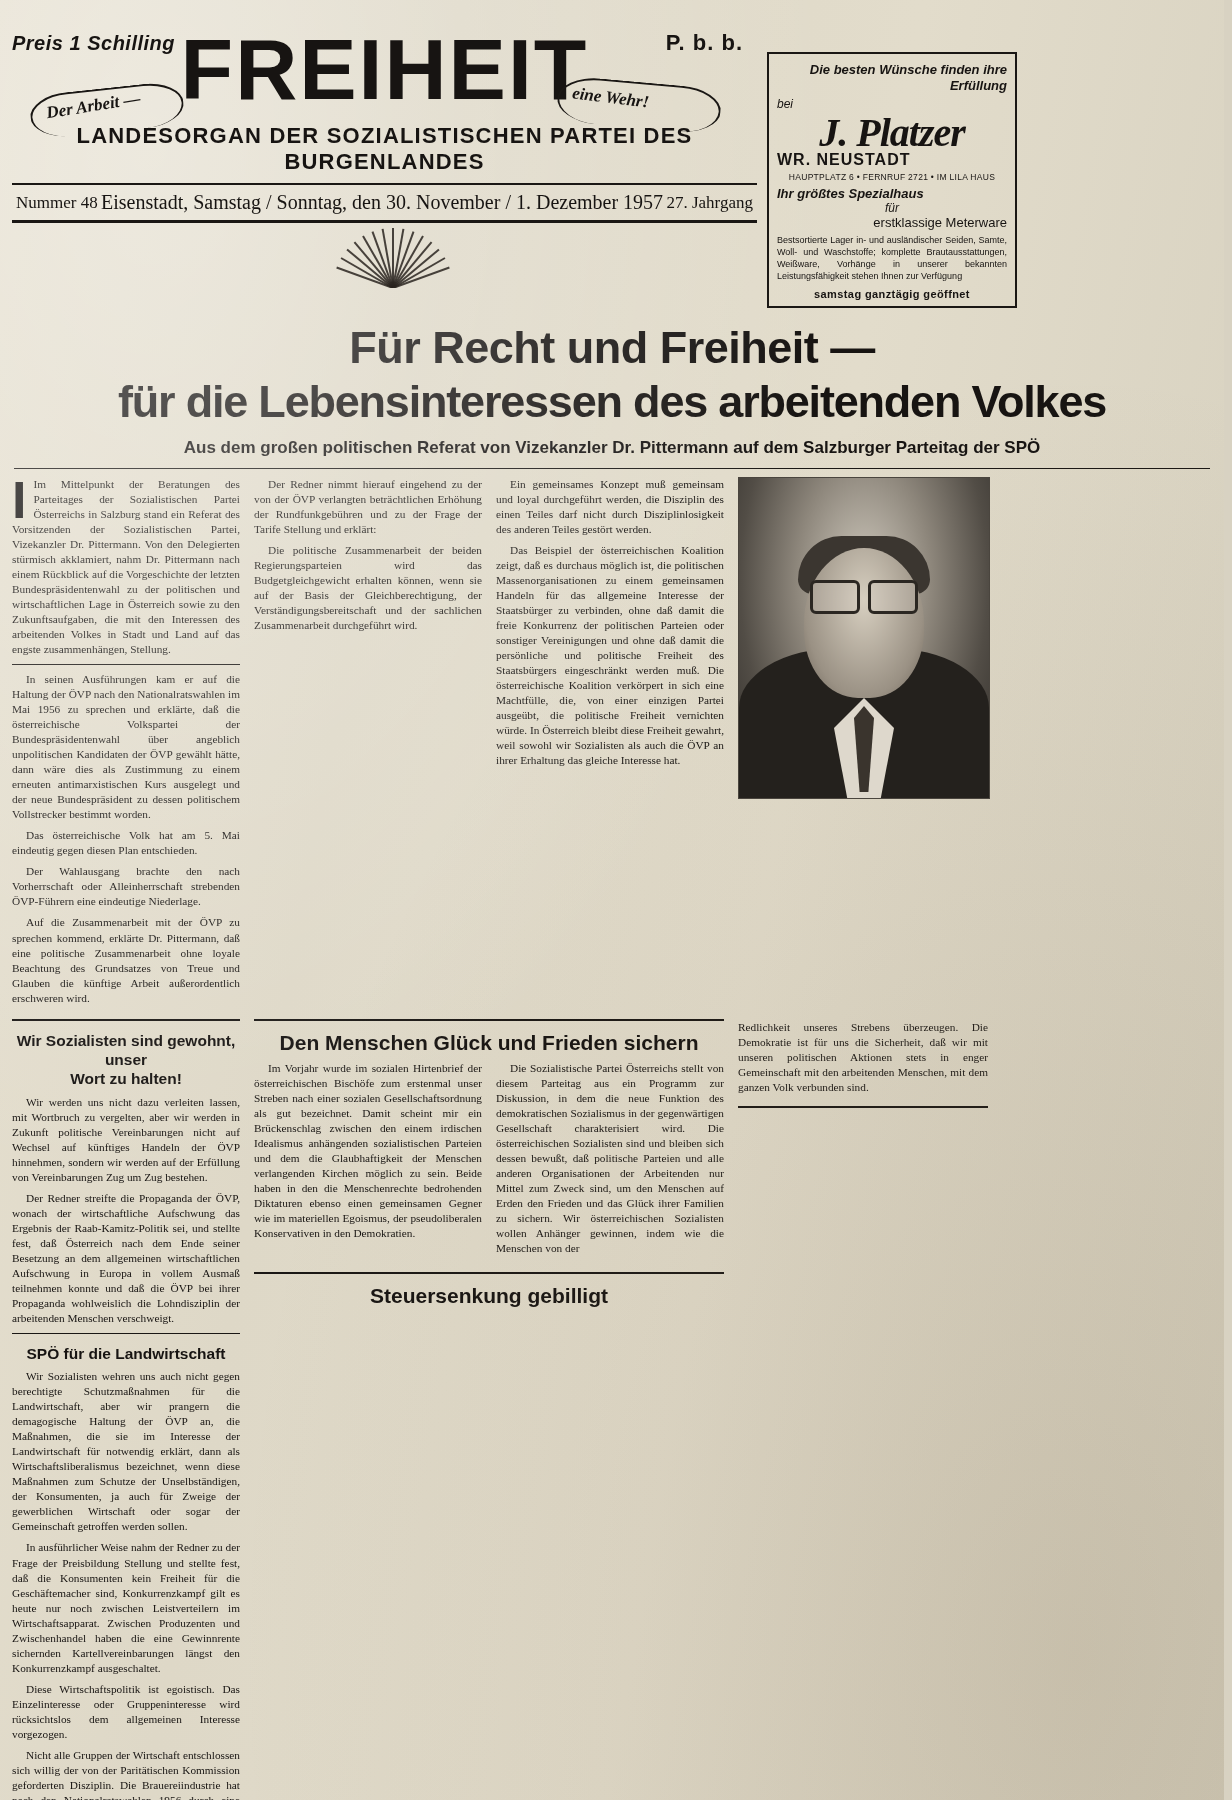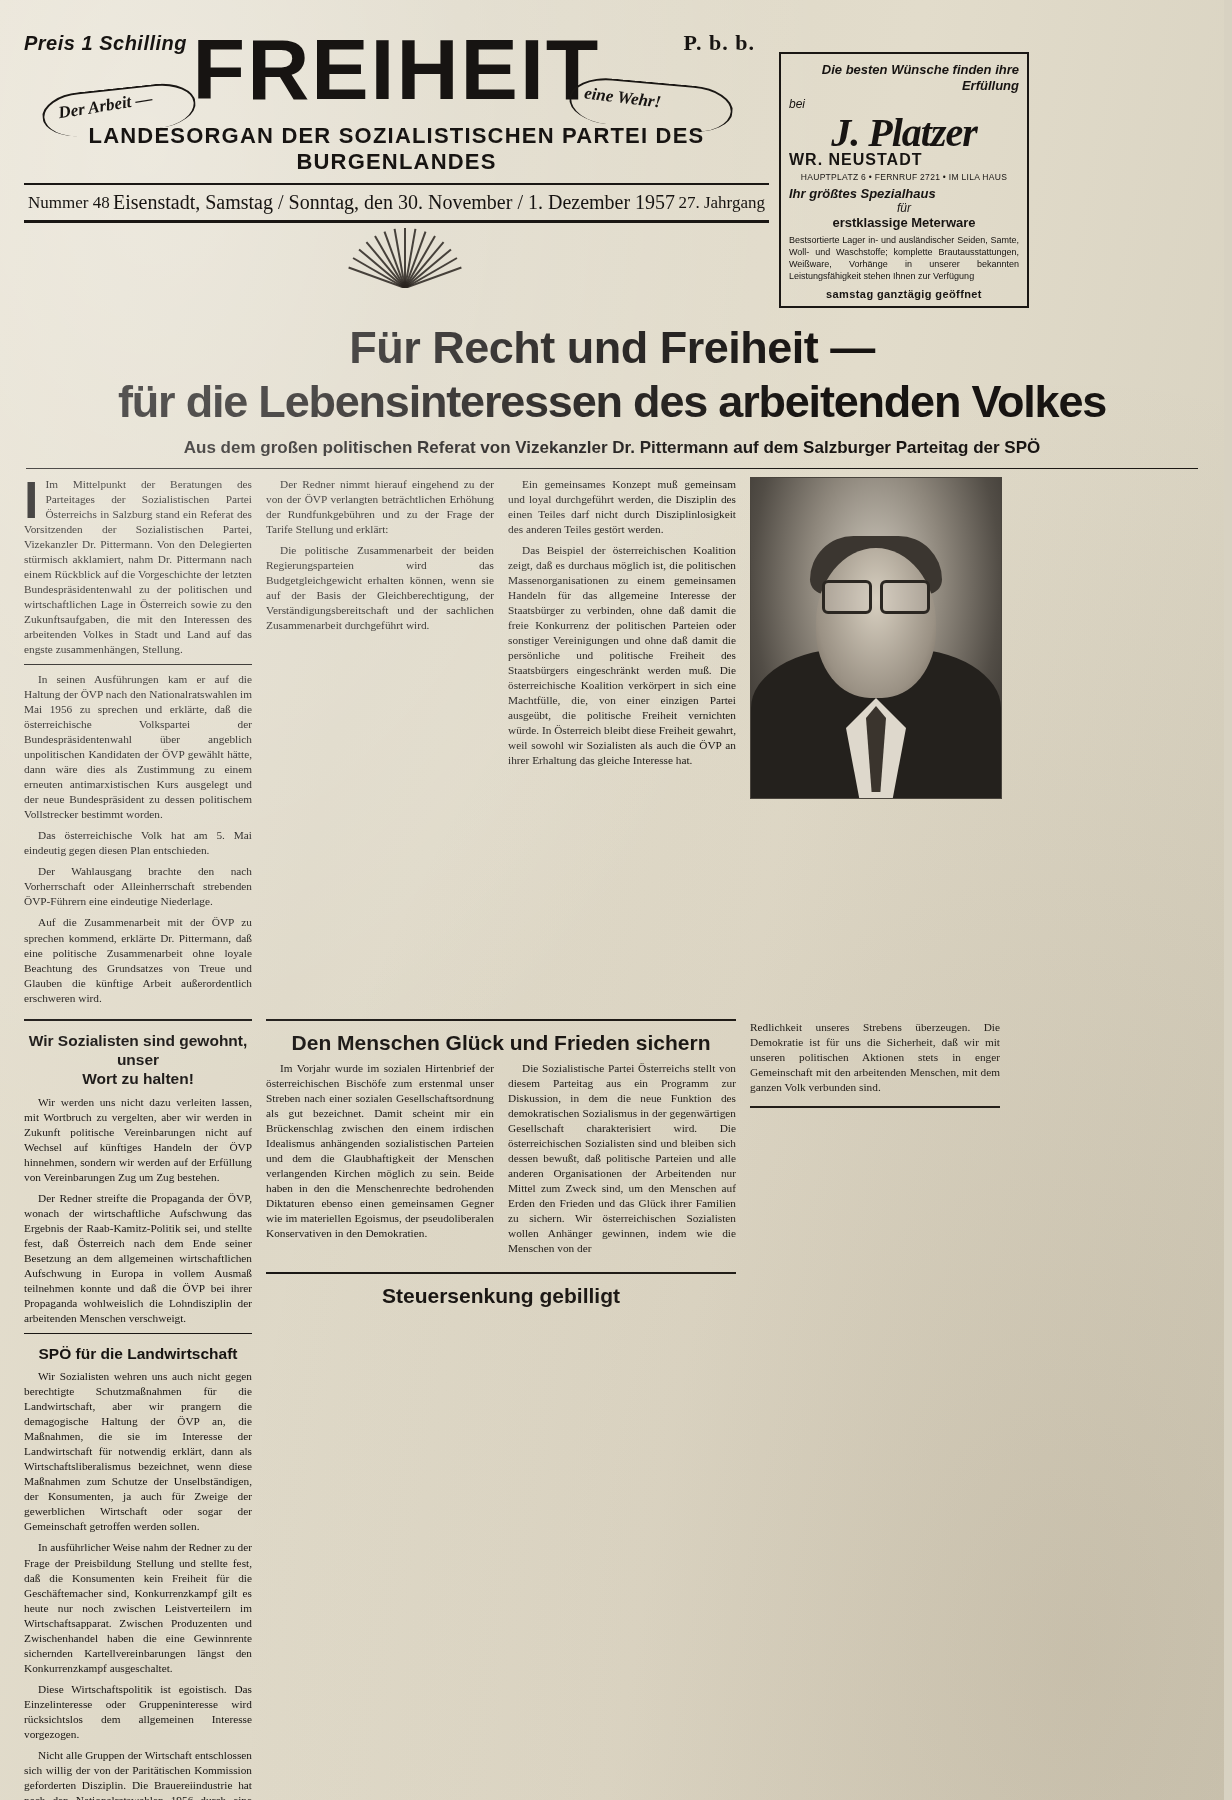--- a/index.html
+++ b/index.html
@@ -8,39 +8,39 @@
     background:#d8d2c2;
     font-family:"Liberation Serif", serif;
     color:#171412;
     overflow:hidden;
   }
   .page{
     position:relative;
     width:1224px;height:1800px;
     background:linear-gradient(100deg,#e6e0d0 0%,#ded8c7 30%,#e2dccb 60%,#d5cfbd 100%);
     box-sizing:border-box;
-    padding:0 24px;
+    padding:0 12px;
   }
   .page:before{
     content:"";position:absolute;left:0;top:0;width:100%;height:100%;
     background:
       radial-gradient(ellipse at 12% 8%, rgba(255,255,255,.35), rgba(255,255,255,0) 45%),
       radial-gradient(ellipse at 88% 92%, rgba(120,100,70,.18), rgba(0,0,0,0) 55%);
     pointer-events:none;
   }
   
   .masthead{position:relative;padding-top:30px;display:flex;}
   .mast-left{width:745px;position:relative;}
   .price{
     font-family:"Liberation Sans",sans-serif;font-weight:bold;font-style:italic;
     font-size:20px;letter-spacing:.5px;
     position:absolute;left:0;top:2px;
   }
   .pbb{
-    font-family:Liberation Serif, serif;font-weight:bold;
+    font-family:Liberation Sans, sans-serif;font-weight:bold;
     font-size:22px;position:absolute;right:14px;top:0px;letter-spacing:1px;
   }
   .slogan-left, .slogan-right{
     font-family:"Liberation Serif",serif;font-style:italic;font-weight:bold;
     font-size:17px;
   }
   .slogan-left{position:absolute;left:34px;top:66px;transform:rotate(-9deg);}
   .slogan-right{position:absolute;left:560px;top:58px;transform:rotate(7deg);}
   .arc{position:absolute;left:18px;top:58px;width:150px;height:42px;
        border:2px solid #1a1714;border-radius:50%/100%;border-bottom:none;transform:rotate(-6deg);}
@@ -81,21 +81,21 @@
   .ad-wish{font-size:13px;font-weight:bold;font-style:italic;line-height:1.25;text-align:right;}
   .ad-fuer{font-size:12px;font-style:italic;margin:2px 0 0 0;}
   .ad-platzer{
     font-family:"Liberation Serif",serif;font-style:italic;font-weight:bold;
     font-size:40px;text-align:center;line-height:1;margin:2px 0 0 0;letter-spacing:-1px;
   }
   .ad-city{font-size:16px;font-weight:bold;letter-spacing:1px;margin-top:-2px;}
   .ad-addr{font-size:8.5px;text-align:center;letter-spacing:.3px;margin:3px 0 4px 0;}
   .ad-spezial{font-size:13px;font-weight:bold;font-style:italic;}
   .ad-fur2{font-size:12px;font-style:italic;text-align:center;}
-  .ad-meter{font-size:13px;font-weight:bold;text-align:center;margin-bottom:4px;}
+  .ad-meter{font-size:13px;font-weight:normal;text-align:right;margin-bottom:4px;}
   .ad-body{font-size:9px;line-height:1.35;text-align:justify;}
   .ad-open{font-size:11px;font-weight:bold;text-align:center;margin-top:6px;letter-spacing:.4px;}
   
   .headline{
     text-align:center;font-family:"Liberation Sans",sans-serif;font-weight:bold;
     margin-top:14px;
   }
   .hl1{font-size:45px;letter-spacing:-0.5px;}
   .hl2{font-size:45px;letter-spacing:-1.2px;margin-top:2px;}
   .subhead{

